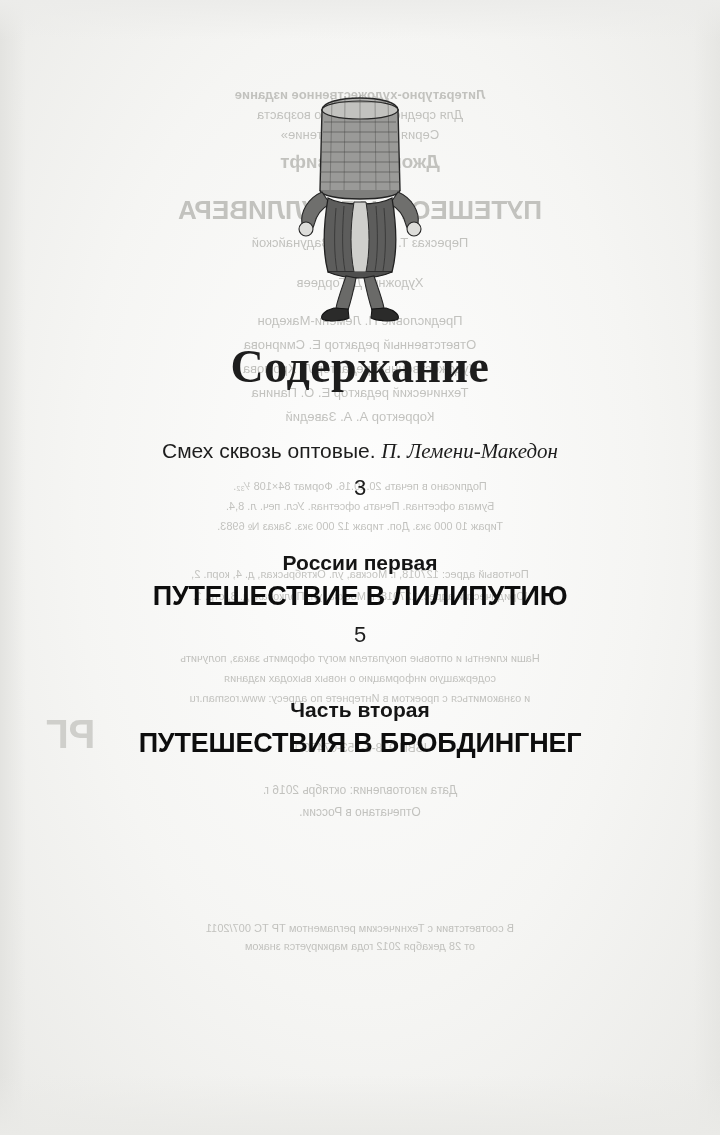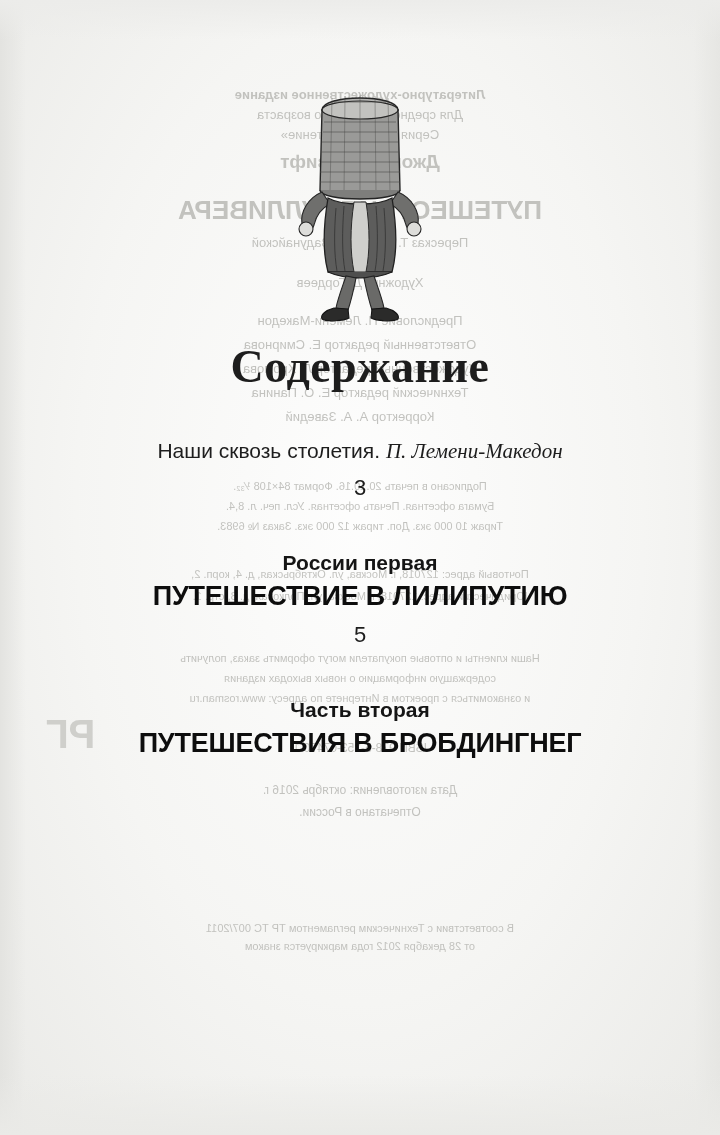--- a/index.html
+++ b/index.html
@@ -221,21 +221,21 @@
       </g>
     </svg>
   </div>
 
   <div class="contents">
 
     <h1 class="contents-title">Содержание</h1>
 
     <div class="entry">
       <p class="entry-line">
-        <span>Наши сквозь столетия.</span>
+        <span>Смех сквозь оптовые.</span>
         <span class="author">П. Лемени-Македон</span>
       </p>
       <p class="entry-page">3</p>
     </div>
 
     <div class="spacer-1"></div>
 
     <div class="entry">
       <p class="entry-part">России первая</p>
       <p class="entry-heading">ПУТЕШЕСТВИЕ В ЛИЛИПУТИЮ</p>

